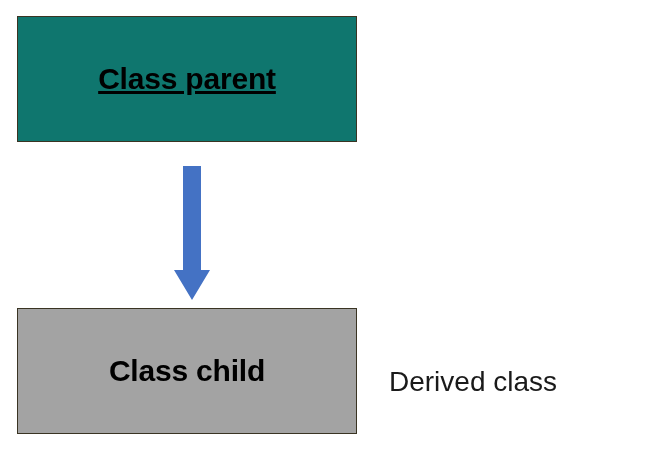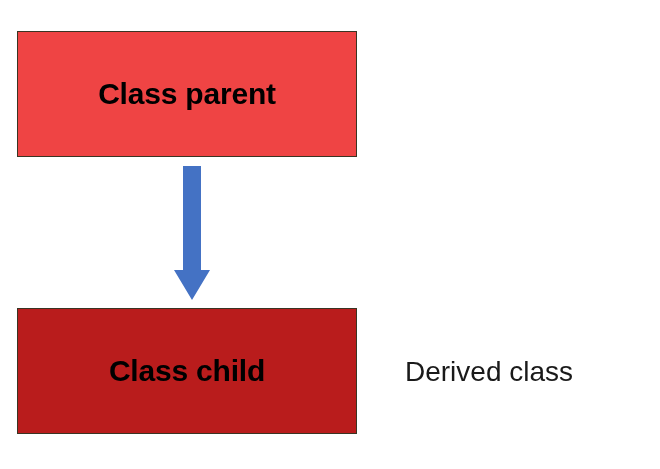--- a/index.html
+++ b/index.html
@@ -26,26 +26,27 @@
     left: 17px;
     width: 340px;
     height: 126px;
     box-sizing: border-box;
     border: 1.5px solid #3a3423;
     display: flex;
     align-items: center;
     justify-content: center;
   }
   #parent-box {
-    top: 31px;
-    background: #ef4444;
+    top: 16px;
+    background: #0f766e;
+    text-decoration: underline;
   }
   #child-box {
     top: 308px;
-    background: #b91c1c;
+    background: #a3a3a3;
   }
   .class-box-label {
     font-size: 30px;
     font-weight: bold;
     color: #000000;
     letter-spacing: -0.2px;
     line-height: 1;
     white-space: nowrap;
   }
 
@@ -53,21 +54,21 @@
   .side-label {
     position: absolute;
     left: 389px;
     font-size: 28px;
     font-weight: normal;
     color: #1a1a1a;
     line-height: 1;
     white-space: nowrap;
   }
   #base-class-label { top: 81px; }
-  #derived-class-label { top: 358px; margin-left: 16px; }
+  #derived-class-label { top: 368px; }
 
   
   #inheritance-arrow {
     position: absolute;
     left: 166px;
     top: 166px;
     width: 52px;
     height: 138px;
   }
 </style>

